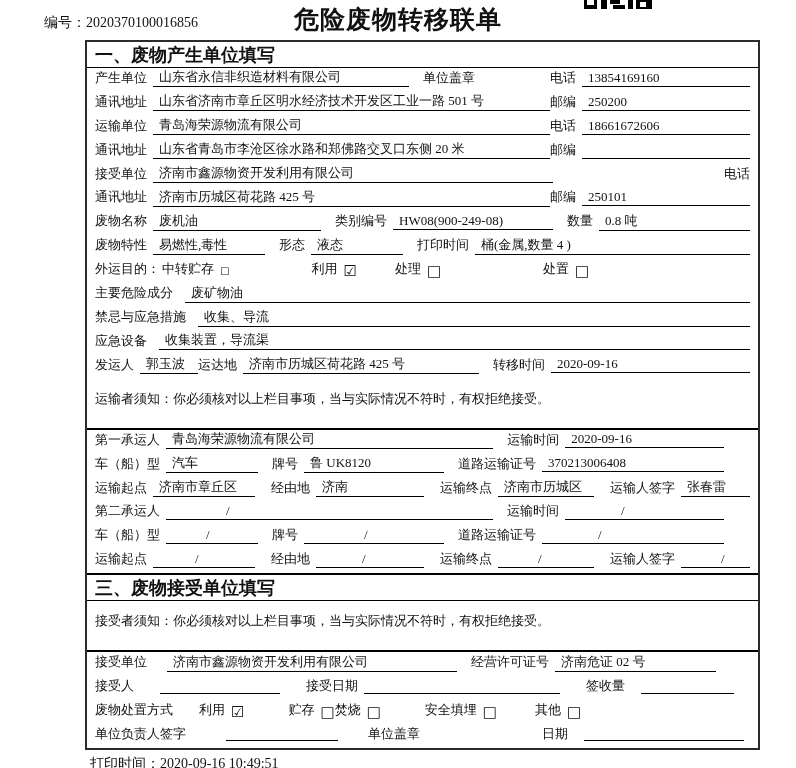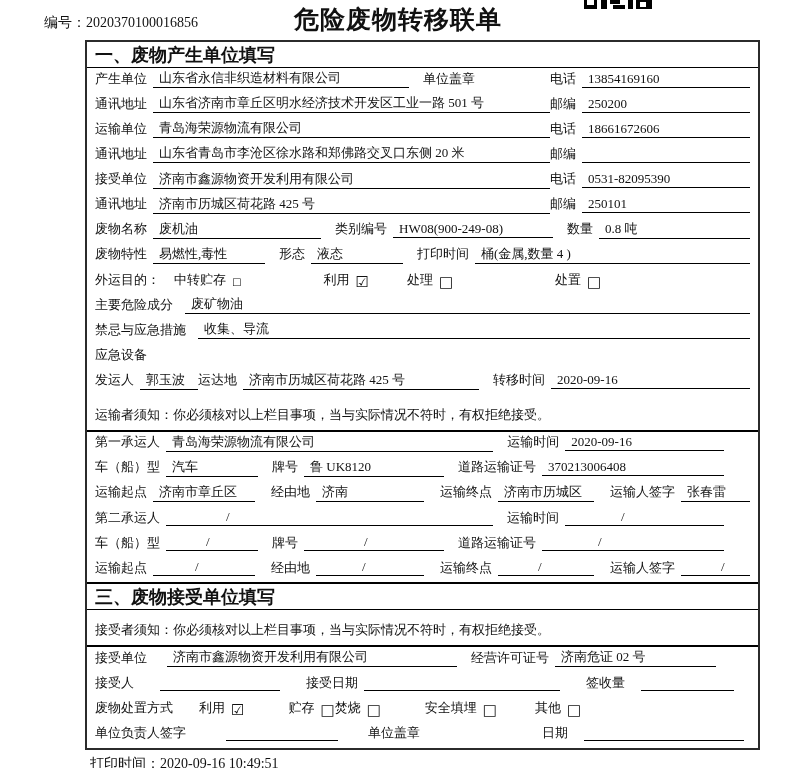--- a/index.html
+++ b/index.html
@@ -18,21 +18,21 @@
     border:2px solid #2b2b2b;display:flex;flex-direction:column;box-sizing:border-box;
   }
   .sec-h{
     flex:0 0 21px;display:flex;align-items:center;padding:1px 8px 0;
     font-weight:bold;font-size:18px;
     font-family:"Liberation Sans","DejaVu Sans",sans-serif;
     border-bottom:1px solid #000;
   }
   .sec-h.mid{border-top:2px solid #000;}
   .notice{
-    flex:0 0 29px;display:flex;align-items:flex-end;padding:0 8px 6px;
+    flex:0 0 29px;display:flex;align-items:flex-end;padding:0 8px 20px;
     border-bottom:2px solid #000;
   }
   .row{flex:1;display:flex;align-items:center;padding:0 8px 4px;white-space:nowrap;}
   .lbl{flex:0 0 auto;}
   .u{
     display:inline-block;border-bottom:1px solid #000;margin-left:6px;
     padding:0 2px 0 6px;min-height:15px;box-sizing:border-box;overflow:hidden;
   }
   .gap14{margin-left:14px;} .gap10{margin-left:16px;}
   .rgt{margin-left:auto;display:flex;align-items:flex-end;}
@@ -97,21 +97,20 @@
         <span class="lbl">邮编</span>
       <span class="u" style="width:168px"></span>
       </span>
   </div>
 
   <div class="row">
     <span class="lbl">接受单位</span>
     <span class="u" style="width:400px">济南市鑫源物资开发利用有限公司</span>
     <span class="rgt">
         <span class="lbl">电话</span>
-      <span class="u" style="width:168px">0531-82095390</span>
       </span>
   </div>
 
   <div class="row">
     <span class="lbl">通讯地址</span>
     <span class="u" style="width:400px">济南市历城区荷花路 425 号</span>
     <span class="rgt">
         <span class="lbl">邮编</span>
       <span class="u" style="width:168px">250101</span>
       </span>
@@ -130,21 +129,21 @@
     <span class="lbl">废物特性</span>
     <span class="u" style="width:112px">易燃性,毒性</span>
     <span class="lbl gap14">形态</span>
     <span class="u" style="width:92px">液态</span>
     <span class="lbl gap14">打印时间</span>
     <span class="u grow">桶(金属,数量 4 )</span>
   </div>
 
   <div class="row">
     <span class="lbl">外运目的：</span>
-    <span class="opt" style="margin-left:14px">
+    <span class="opt" style="margin-left:2px">
       <span>中转贮存</span>
       <span class="cb cb-sm">□</span>
       </span>
     <span class="opt" style="margin-left:82px">
       <span>利用</span>
       <span class="cb">☑</span>
       </span>
     <span class="opt" style="margin-left:38px">
       <span>处理</span>
       <span class="cb">□</span>
@@ -160,20 +159,21 @@
     <span class="u grow" style="margin-left:12px">废矿物油</span>
   </div>
 
   <div class="row">
     <span class="lbl">禁忌与应急措施</span>
     <span class="u grow" style="margin-left:12px">收集、导流</span>
   </div>
 
   <div class="row">
     <span class="lbl">应急设备</span>
+    <span class="u grow" style="margin-left:12px">收集装置，导流渠</span>
   </div>
 
   <div class="row">
     <span class="lbl">发运人</span>
     <span class="u" style="width:58px">郭玉波</span>
     <span class="lbl" style="">运达地</span>
     <span class="u" style="width:236px">济南市历城区荷花路 425 号</span>
     <span class="lbl gap14">转移时间</span>
     <span class="u grow">2020-09-16</span>
   </div>

